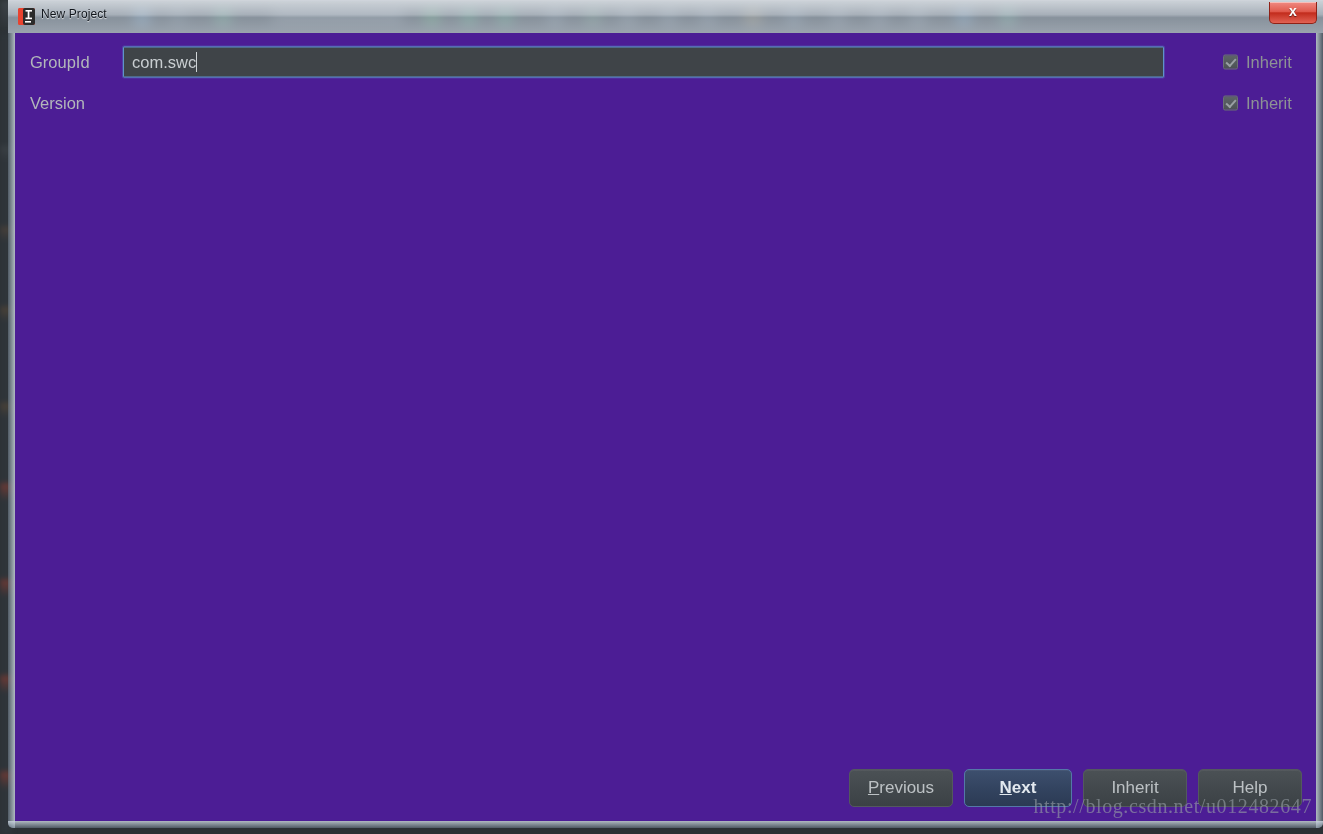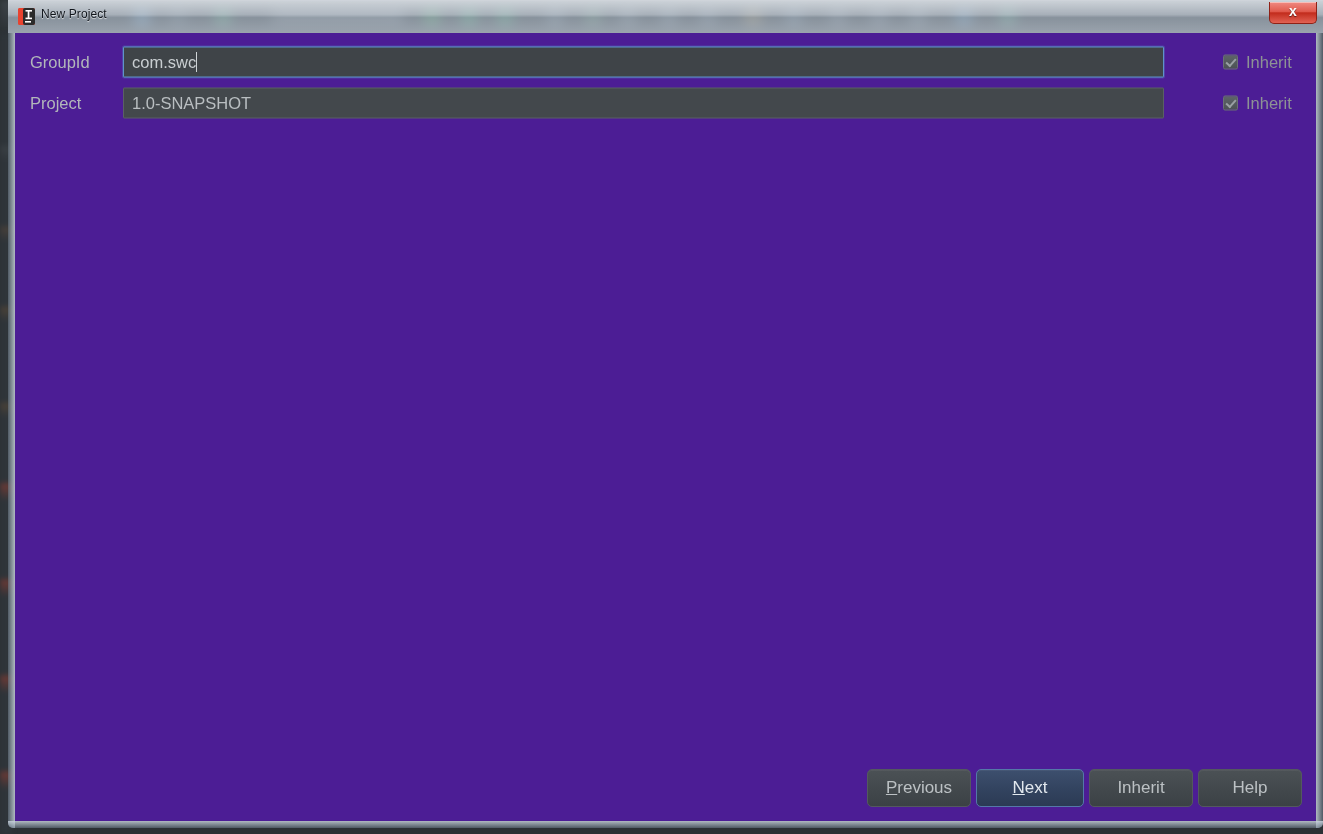--- a/index.html
+++ b/index.html
@@ -237,21 +237,21 @@
     color: #8d9295;
     white-space: nowrap;
   }
 
   
   #button-bar {
     position: absolute;
     right: 14px;
     bottom: 14px;
     display: flex;
-    gap: 5px;
+    gap: 11px;
     align-items: center;
   }
   .dlg-button {
     height: 38px;
     min-width: 104px;
     padding: 0 16px;
     box-sizing: border-box;
     border-radius: 5px;
     background: linear-gradient(180deg, #4b5155 0%, #43494d 50%, #3b4145 100%);
     border: 1px solid #53595e;
@@ -261,21 +261,21 @@
     cursor: pointer;
     display: flex;
     align-items: center;
     justify-content: center;
     box-shadow: inset 0 1px 0 rgba(255,255,255,.05);
   }
   .dlg-button.default {
     background: linear-gradient(180deg, #3d4f6e 0%, #334460 50%, #2b3a54 100%);
     border: 1px solid #5478a8;
     color: #e2e8ee;
-    font-weight: normal;
+    font-weight: bold;
     min-width: 108px;
   }
   .mnemonic { text-decoration: underline; }
 
   
   #watermark {
     position: absolute;
     right: 4px;
     bottom: 3px;
     font-family: "Liberation Serif", serif;
@@ -346,36 +346,36 @@
         <input class="field-input focused" type="text" value="com.swc" style="">
         <div class="inherit-group">
           <span class="checkbox-disabled"></span>
           <span class="inherit-label">Inherit</span>
         </div>
       <div class="caret" style="left: 181.172px;"></div>
         </div>
 
 
       <div class="form-row">
-        <div class="field-label">Project</div>
-        <input class="field-input" type="text" value="1.0-SNAPSHOT" style="">
+        <div class="field-label">Version</div>
         <div class="inherit-group">
           <span class="checkbox-disabled"></span>
           <span class="inherit-label">Inherit</span>
         </div>
       </div>
 
     </div>
 
     <div id="button-bar">
       <button class="dlg-button">
         <span><span class="mnemonic">P</span>revious</span>
       </button>
       <button class="dlg-button default">
         <span><span class="mnemonic">N</span>ext</span>
       </button>
       <button class="dlg-button">Inherit</button>
       <button class="dlg-button">Help</button>
     </div>
 
+    <div id="watermark">http://blog.csdn.net/u012482647</div>
 
   </div>
 </div>
 
 </body></html>

